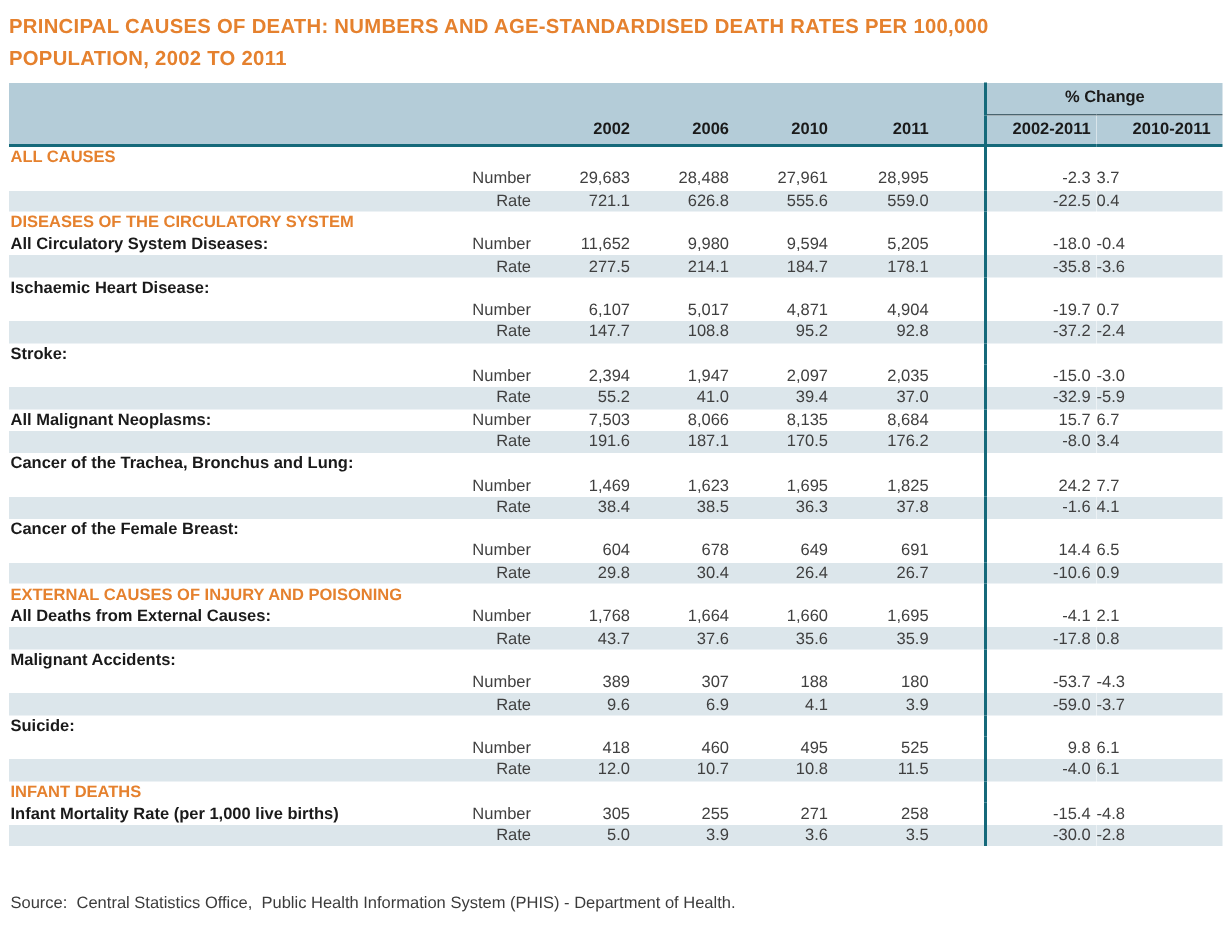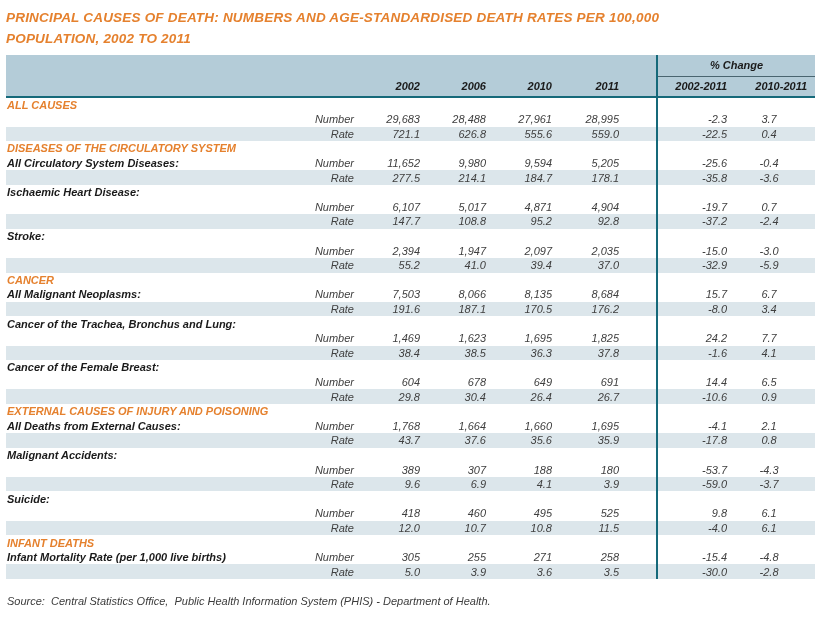--- a/index.html
+++ b/index.html
@@ -3,21 +3,21 @@
 <meta charset="utf-8">
 <style>
   * { margin: 0; padding: 0; box-sizing: border-box; }
   html, body { background: #ffffff; }
   body {
     width: 821px; height: 619px;
     font-family: "Liberation Sans", sans-serif;
     color: #1a1a1a;
     overflow: hidden;
   }
-  .page { padding: 7px 20px 0 6px; font-style: italic; }
+  .page { padding: 7px 20px 0 6px; }
 
   .title {
     color: #e5812e;
     font-size: 13.5px;
     font-weight: bold;
     line-height: 21px;
     letter-spacing: 0.2px;
     margin-bottom: 6px;
   }
 
@@ -65,24 +65,24 @@
   td.cause-label {
     color: #1a1a1a;
     font-weight: bold;
     text-align: left;
     padding-left: 1px;
   }
   td.stat { text-align: right; padding-right: 2px; }
   td.val, th.year { text-align: right; padding-right: 2px; }
   td.y4, th.y4 { padding-right: 37px; }
   td.p1, th.p1 { text-align: right; padding-right: 4px; }
-  td.p2, th.p2 { text-align: center; padding-right: 8px; }
+  td.p2, th.p2 { text-align: left; padding-right: 8px; }
 
   .source {
-    margin-top: 16px;
+    margin-top: 32px;
     padding-left: 1px;
     font-size: 11px;
     color: #3c3c3c;
     white-space: pre-wrap;
   }
 </style>
 </head>
 <body>
 
 <div class="page">
@@ -148,21 +148,21 @@
           <td class="p1 divL"></td>
           <td class="p2"></td>
         </tr>
         <tr class="row-number">
           <td class="cause-label">All Circulatory System Diseases:</td>
           <td class="stat">Number</td>
           <td class="val">11,652</td>
           <td class="val">9,980</td>
           <td class="val">9,594</td>
           <td class="val y4">5,205</td>
-          <td class="p1 divL">-25.6</td>
+          <td class="p1 divL">-18.0</td>
           <td class="p2">-0.4</td>
         </tr>
         <tr class="row-rate">
           <td class="cause-label"></td>
           <td class="stat">Rate</td>
           <td class="val">277.5</td>
           <td class="val">214.1</td>
           <td class="val">184.7</td>
           <td class="val y4">178.1</td>
           <td class="p1 divL">-35.8</td>
@@ -211,25 +211,20 @@
         <tr class="row-rate">
           <td class="cause-label"></td>
           <td class="stat">Rate</td>
           <td class="val">55.2</td>
           <td class="val">41.0</td>
           <td class="val">39.4</td>
           <td class="val y4">37.0</td>
           <td class="p1 divL">-32.9</td>
           <td class="p2">-5.9</td>
         </tr>
-        <tr class="row-section">
-          <td class="section-heading" colspan="6">CANCER</td>
-          <td class="p1 divL"></td>
-          <td class="p2"></td>
-        </tr>
         <tr class="row-number">
           <td class="cause-label">All Malignant Neoplasms:</td>
           <td class="stat">Number</td>
           <td class="val">7,503</td>
           <td class="val">8,066</td>
           <td class="val">8,135</td>
           <td class="val y4">8,684</td>
           <td class="p1 divL">15.7</td>
           <td class="p2">6.7</td>
         </tr>

